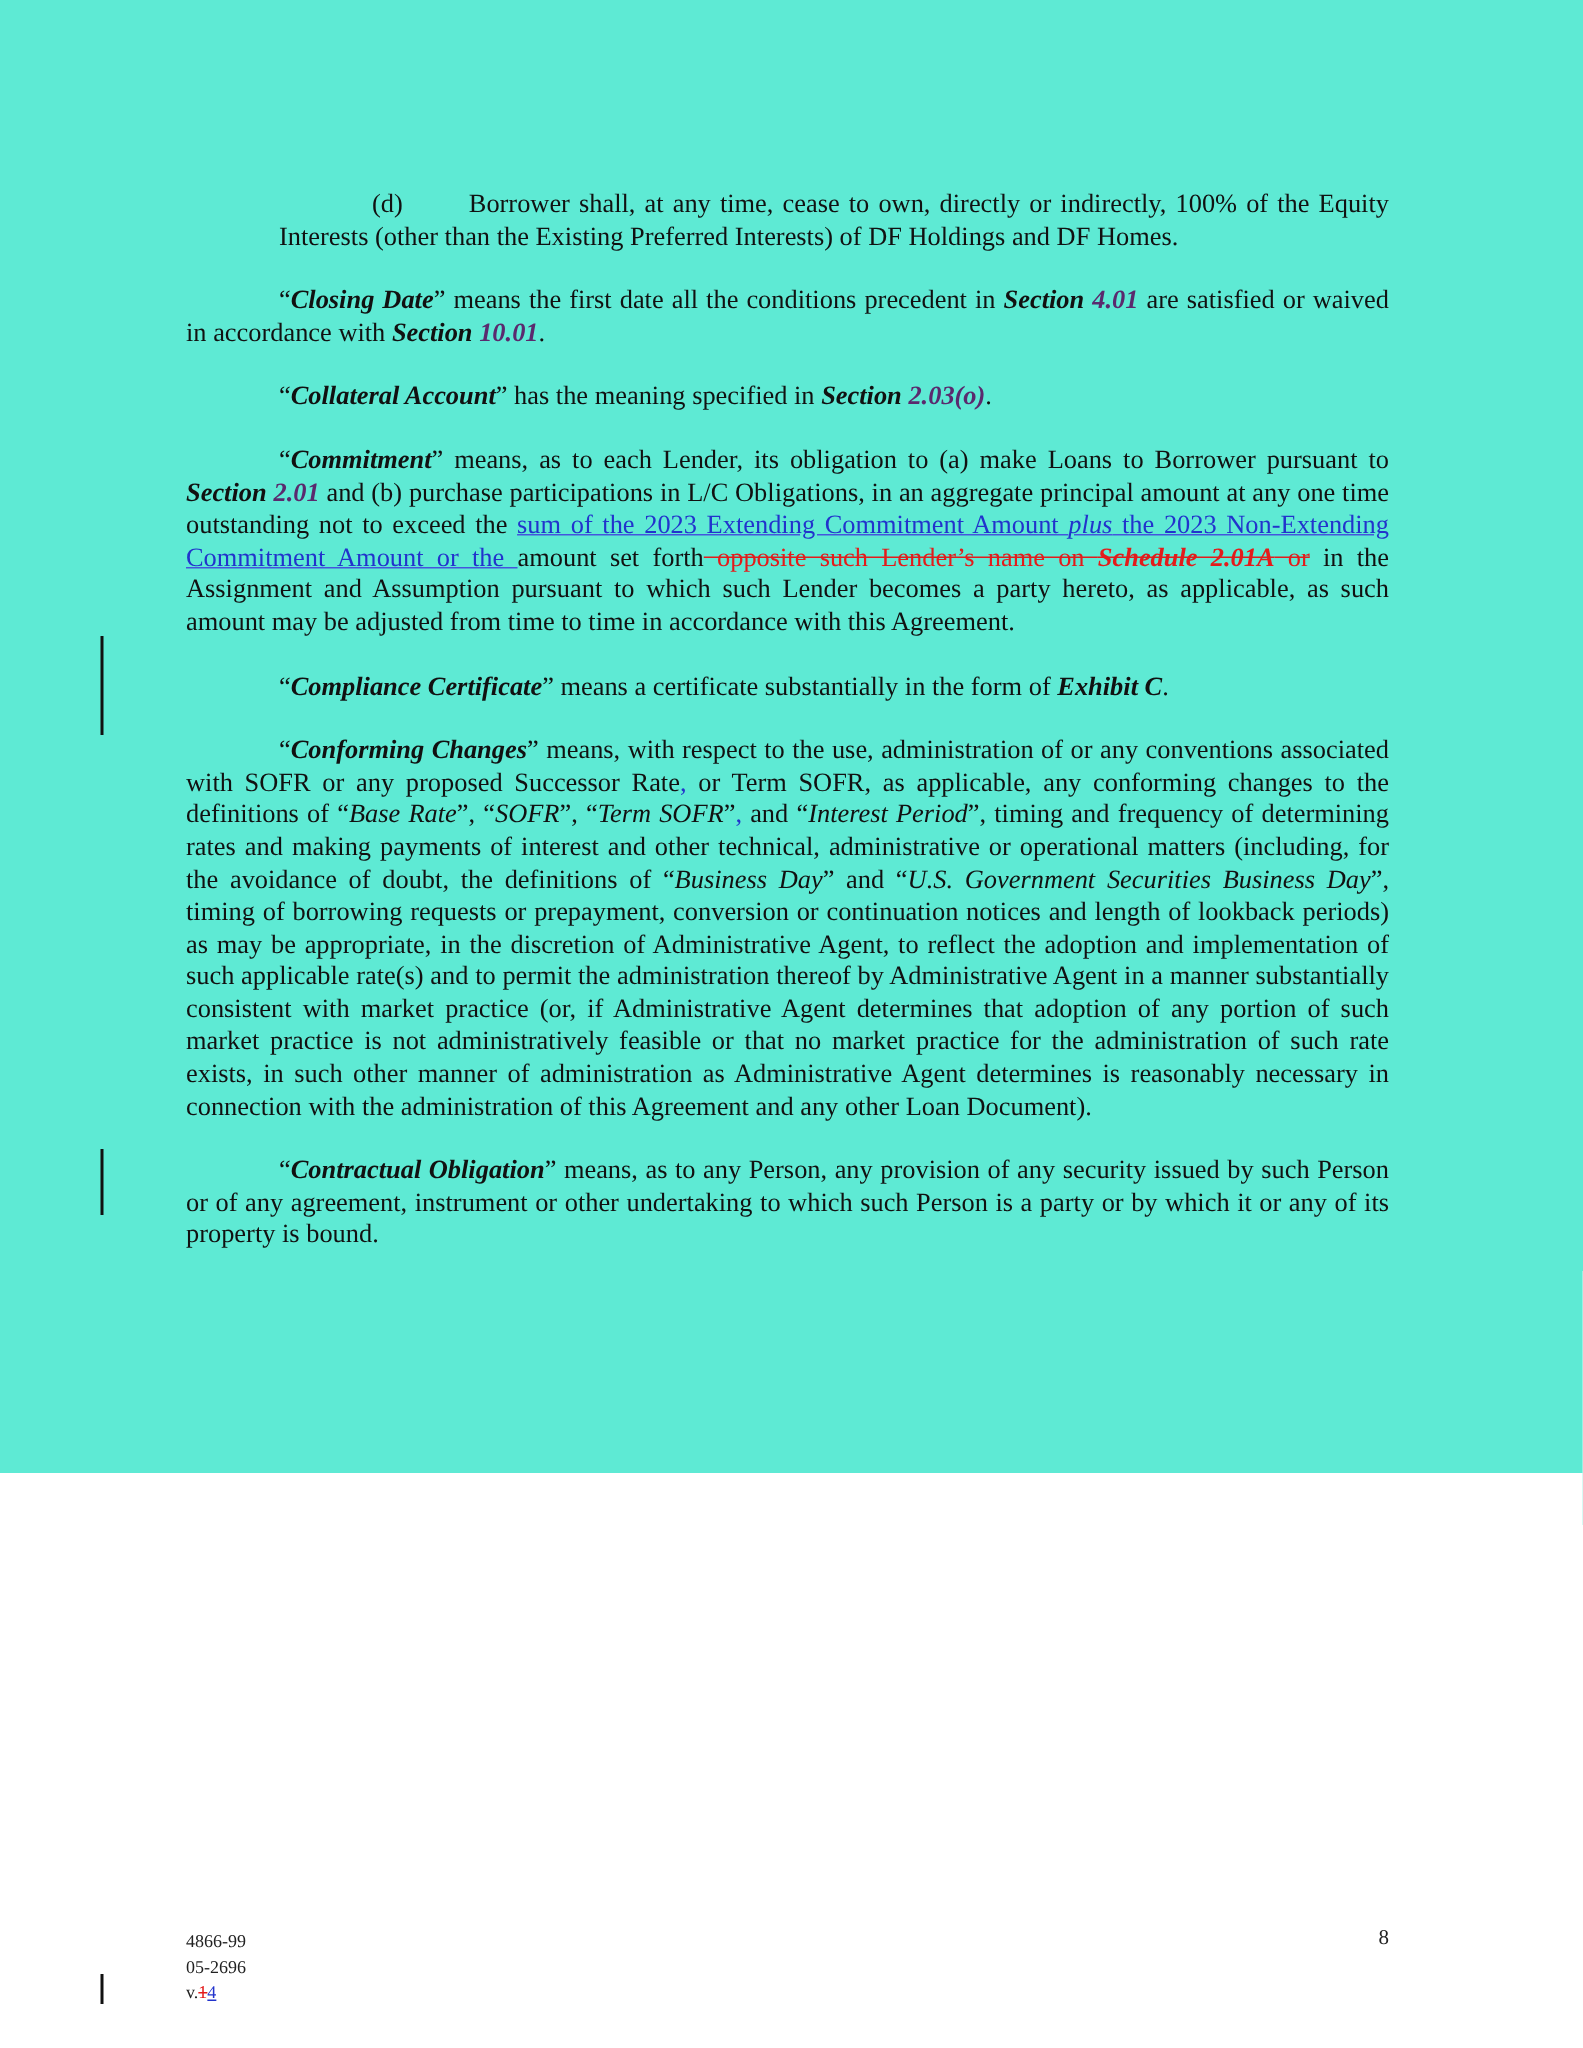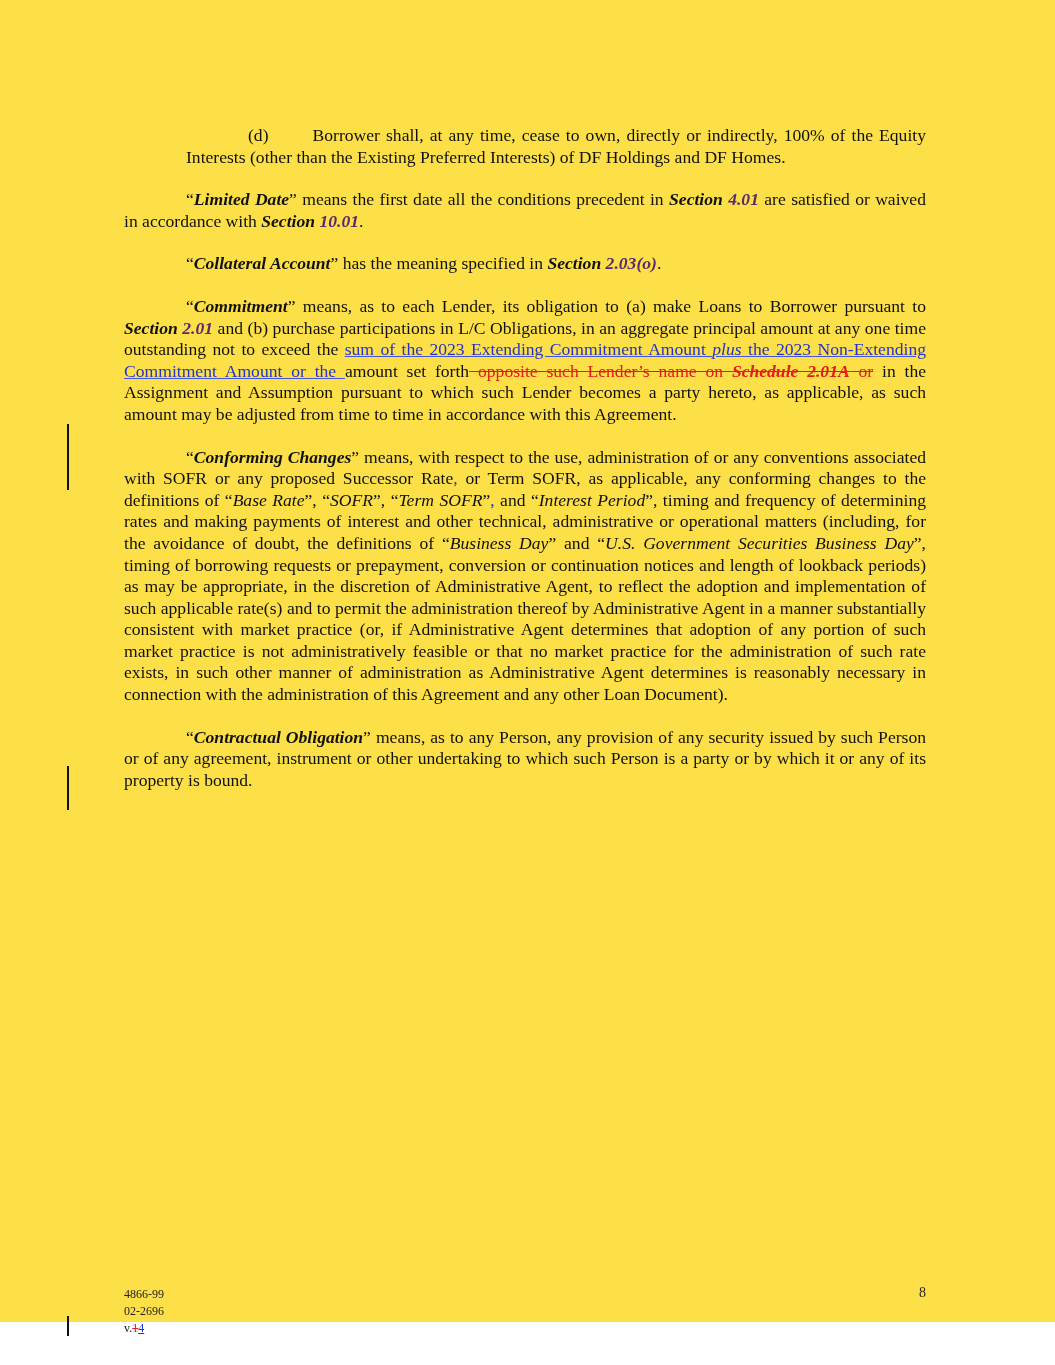--- a/index.html
+++ b/index.html
@@ -1,17 +1,17 @@
 <!DOCTYPE html>
 <html><head>
 <meta charset="utf-8">
 <style>
   html, body { margin: 0; padding: 0; background: #ffffff; }
   body { width: 1055px; height: 1365px; position: relative; overflow: hidden; }
-  .page { position: absolute; left: 0; top: 0; width: 1055px; height: 1322px; background: #fde047; }
+  .page { position: absolute; left: 0; top: 0; width: 1055px; height: 982px; background: #5eead4; }
   .text {
     position: absolute; left: 124px; width: 802px;
     font-family: "Liberation Serif", serif; font-size: 17.6px; line-height: 21.6px;
     color: #111; text-align: justify;
   }
   .para { margin: 0 0 21px 0; text-indent: 62px; }
   .para.sub { padding-left: 62px; text-indent: 62px; }
   .term { font-weight: bold; font-style: italic; }
   .ref { font-weight: bold; font-style: italic; }
   .num { color: #5a2a6e; }
@@ -30,38 +30,39 @@
 <div class="page">
 
   <div class="bar" style="top:424px;height:66px;"></div>
   <div class="bar" style="top:766px;height:44px;"></div>
   <div class="bar" style="top:1316px;height:20px;"></div>
 
   <div class="text" style="top:125px;">
 
     <p class="para sub" style="padding-left:62px;text-indent:62px;"><span>(d)</span><span style="display:inline-block;width:44px;"></span><span>Borrower shall, at any time, cease to own, directly or indirectly, 100% of the Equity Interests (other than the Existing Preferred Interests) of DF Holdings and DF Homes.</span></p>
 
-    <p class="para">“<span class="term">Limited Date</span>”<span> means the first date all the conditions precedent in </span><span class="ref"><span>Section </span><span class="num">4.01</span></span><span> are satisfied or waived in accordance with </span><span class="ref"><span>Section </span><span class="num">10.01</span></span><span>.</span></p>
+    <p class="para">“<span class="term">Closing Date</span>”<span> means the first date all the conditions precedent in </span><span class="ref"><span>Section </span><span class="num">4.01</span></span><span> are satisfied or waived in accordance with </span><span class="ref"><span>Section </span><span class="num">10.01</span></span><span>.</span></p>
 
 
 
     <p class="para">“<span class="term">Collateral Account</span>”<span> has the meaning specified in </span><span class="ref"><span>Section </span><span class="num">2.03(o)</span></span><span>.</span></p>
 
     <p class="para">“<span class="term">Commitment</span>”<span> means, as to each Lender, its obligation to (a) make Loans to Borrower pursuant to </span><span class="ref"><span>Section </span><span class="num">2.01</span></span><span> and (b) purchase participations in L/C Obligations, in an aggregate principal amount at any one time outstanding not to exceed the </span><span class="ins"><span>sum of the 2023 Extending Commitment Amount </span><span class="it">plus</span><span> the 2023 Non-Extending Commitment Amount or the </span></span><span>amount set forth</span><span class="del"><span> opposite such Lender’s name on </span><span class="ref">Schedule 2.01A</span><span> or</span></span><span> in the Assignment and Assumption pursuant to which such Lender becomes a party hereto, as applicable, as such amount may be adjusted from time to time in accordance with this Agreement.</span></p>
 
 
 
+    <p class="para">“<span class="term">Compliance Certificate</span>”<span> means a certificate substantially in the form of </span><span class="ref">Exhibit C</span><span>.</span></p>
 
     <p class="para">“<span class="term">Conforming Changes</span>”<span> means, with respect to the use, administration of or any conventions associated with SOFR or any proposed Successor Rate</span><span class="ins">,</span><span> or Term SOFR, as applicable, any conforming changes to the definitions of “</span><span class="it">Base Rate</span><span>”, “</span><span class="it">SOFR</span><span>”, “</span><span class="it">Term SOFR</span><span>”</span><span class="ins">,</span><span> and “</span><span class="it">Interest Period</span><span>”, timing and frequency of determining rates and making payments of interest and other technical, administrative or operational matters (including, for the avoidance of doubt, the definitions of “</span><span class="it">Business Day</span><span>” and “</span><span class="it">U.S. Government Securities Business Day</span><span>”, timing of borrowing requests or prepayment, conversion or continuation notices and length of lookback periods) as may be appropriate, in the discretion of Administrative Agent, to reflect the adoption and implementation of such applicable rate(s) and to permit the administration thereof by Administrative Agent in a manner substantially consistent with market practice (or, if Administrative Agent determines that adoption of any portion of such market practice is not administratively feasible or that no market practice for the administration of such rate exists, in such other manner of administration as Administrative Agent determines is reasonably necessary in connection with the administration of this Agreement and any other Loan Document).</span></p>
 
 
 
     <p class="para">“<span class="term">Contractual Obligation</span>”<span> means, as to any Person, any provision of any security issued by such Person or of any agreement, instrument or other undertaking to which such Person is a party or by which it or any of its property is bound.</span></p>
   </div>
 
   <div class="footer">
     <div>4866-99</div>
-    <div>02-2696</div>
+    <div>05-2696</div>
     <div><span>v.</span><span class="del-sm">1</span><span class="ins-sm">4</span></div>
   </div>
 
   <div class="pagenum">8</div>
 </div>
 
 </body></html>

